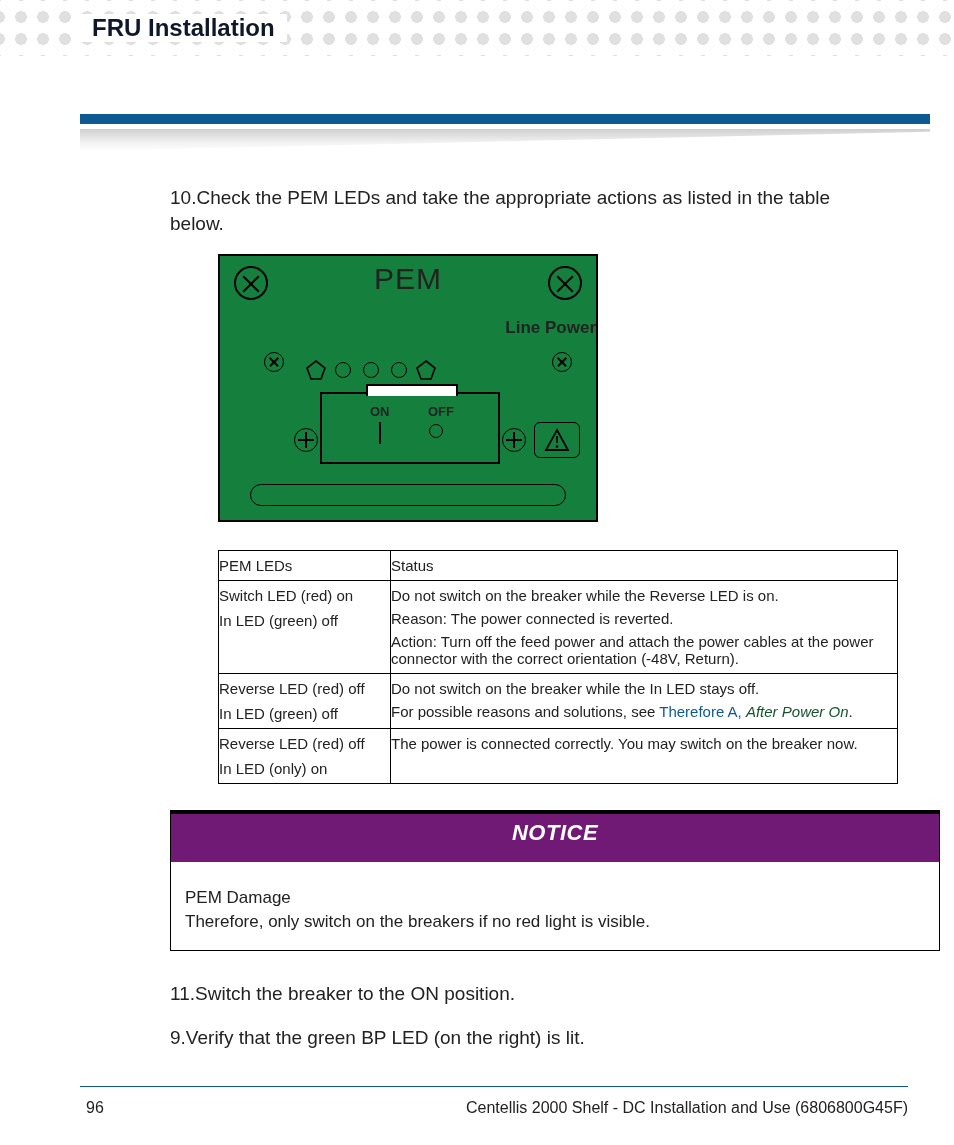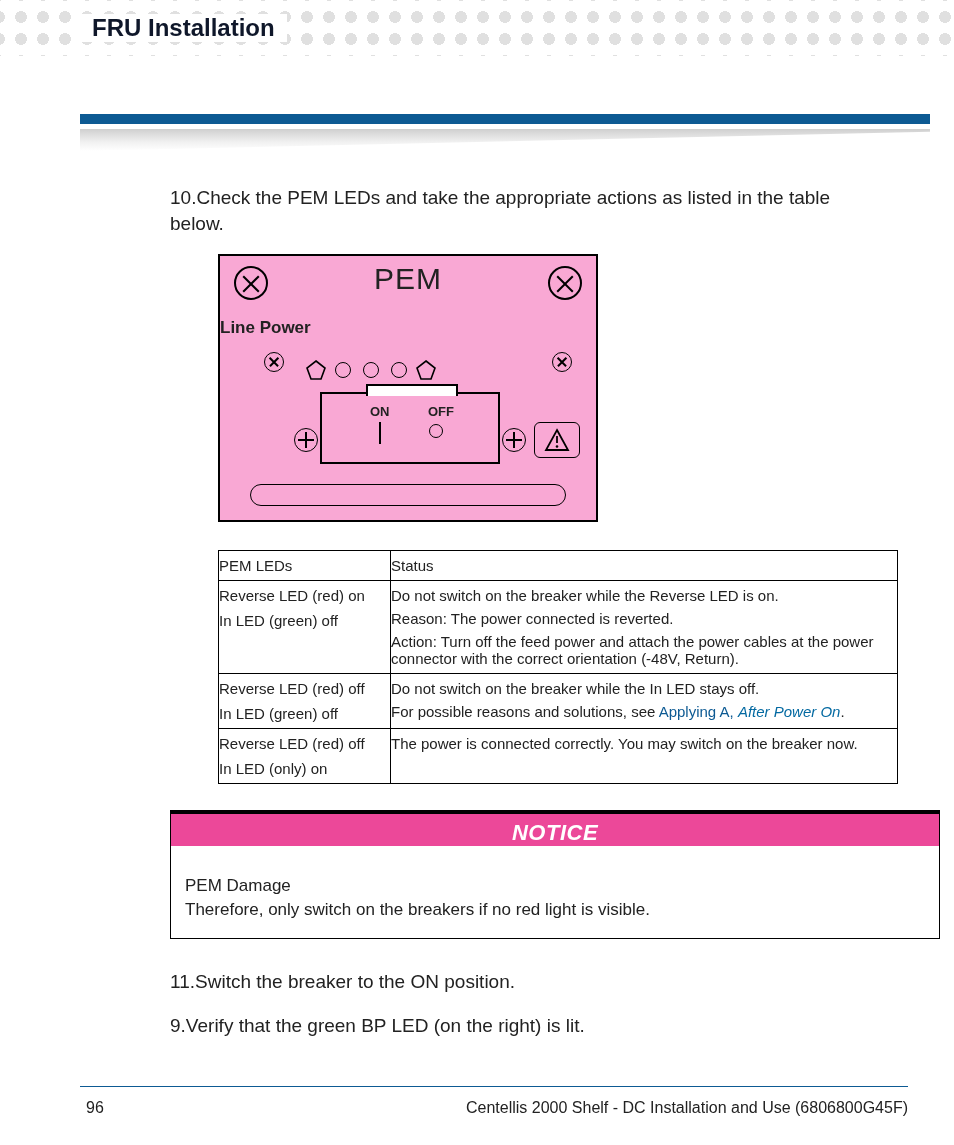--- a/index.html
+++ b/index.html
@@ -55,37 +55,37 @@
   }
   .step .num { display: inline; }
   .step .txt { display: inline; }
 
   
   .pem-wrap { margin: 4px 0 28px 48px; }
   .pem-box {
     width: 380px; height: 268px;
     border: 2.5px solid #000;
     position: relative;
-    background: #f9a8d4;
+    background: #15803d;
   }
   .pem-title { position: absolute; top: 6px; left: 0; right: 0; text-align: center; font-size: 30px; letter-spacing: 1px; font-family: Arial, sans-serif; }
   .screw-big { position: absolute; width: 34px; height: 34px; border: 2px solid #000; border-radius: 50%; }
   .screw-big::before, .screw-big::after { content:""; position:absolute; background:#000; }
   .screw-big::before { width: 22px; height: 2px; top: 15px; left: 4px; transform: rotate(45deg); }
   .screw-big::after  { width: 22px; height: 2px; top: 15px; left: 4px; transform: rotate(-45deg); }
   .sb-tl { top: 10px; left: 14px; }
   .sb-tr { top: 10px; right: 14px; }
   .screw-sm { position:absolute; width:20px; height:20px; border:1.5px solid #000; border-radius:50%; }
   .screw-sm::before, .screw-sm::after { content:""; position:absolute; background:#000; width:12px; height:1.5px; top:8px; left:3px; }
   .screw-sm::before { transform: rotate(45deg); }
   .screw-sm::after  { transform: rotate(-45deg); }
   .ss-l { top: 96px; left: 44px; }
   .ss-r { top: 96px; right: 24px; }
 
-  .line-power { position:absolute; top:62px; left:0; right:0; text-align:left; font-weight:700; font-size:17px; }
+  .line-power { position:absolute; top:62px; left:0; right:0; text-align:right; font-weight:700; font-size:17px; }
   .led-labels { position:absolute; top:82px; left:0; right:0; text-align:center; font-size:16px; word-spacing: 6px; font-family: Arial, sans-serif; }
   .led-row { position:absolute; top:104px; left:86px; display:flex; gap:6px; align-items:center; }
   .pent { width:20px; height:20px; }
   .pent svg { width:100%; height:100%; }
   .led { width:16px; height:16px; border:1.8px solid #000; border-radius:50%; margin: 0 3px; }
 
   .breaker-box { position:absolute; top:136px; left:100px; width:180px; height:72px; border:2px solid #000; }
   .breaker-top { position:absolute; top:-10px; left:44px; width:92px; height:12px; border:2px solid #000; border-bottom:none; background:#fff; }
   .breaker-lbl { position:absolute; top:10px; font-size:13px; font-weight:700; }
   .bl-on { left: 48px; }
@@ -104,27 +104,27 @@
   .slot { position:absolute; bottom:14px; left:30px; right:30px; height:22px; border:1.8px solid #000; border-radius:12px; }
 
   
   .led-table { width: 680px; border-collapse: collapse; margin: 0 0 26px 48px; font-size: 15px; }
   .led-table th, .led-table td { border: 1px solid #000; padding: 6px 0; vertical-align: top; text-align: left; font-weight: normal; }
   .led-table th { font-weight: normal; }
   .led-row-stack div { margin-bottom: 8px; }
   .led-row-stack div:last-child { margin-bottom: 0; }
   .status-cell div { margin-bottom: 6px; }
   .status-cell div:last-child { margin-bottom: 0; }
-  .ref-link { color: #0369a1; font-style: italic; }
+  .ref-link { color: #14532d; font-style: italic; }
   .ref-pre { color: #0d5a93; }
 
   
   .notice { margin: 0 0 30px 0; border: 1px solid #000; border-top: 4px solid #000; width: 770px; }
-  .notice-head { background: #ec4899; color: #fff; font-weight: 700; font-style: italic; font-size: 22px; text-align: center; padding: 6px 0 0; letter-spacing: 0.5px; }
-  .notice-body { padding: 16px 14px 16px; font-size: 17px; line-height: 1.4; margin-top: 12px; }
+  .notice-head { background: #701a75; color: #fff; font-weight: 700; font-style: italic; font-size: 22px; text-align: center; padding: 6px 0 16px; letter-spacing: 0.5px; }
+  .notice-body { padding: 24px 14px 16px; font-size: 17px; line-height: 1.4; }
 
   
   .footer-rule { position:absolute; bottom: 58px; left: 80px; right: 46px; height: 1.5px; background: #0d5a93; }
   .page-num { position:absolute; bottom: 28px; left: 86px; font-size: 16px; }
   .doc-title { position:absolute; bottom: 28px; right: 46px; font-size: 16px; }
 </style>
 </head>
 <body>
 
 <div class="dot-band"></div>
@@ -178,37 +178,37 @@
   </div>
 
   <table class="led-table">
     <tbody>
         <tr>
       <th style="width:172px">PEM LEDs</th>
       <th>Status</th>
     </tr>
     <tr>
       <td class="led-row-stack">
-        <div>Reverse LED (red) on</div>
+        <div>Switch LED (red) on</div>
         <div>In LED (green) off</div>
       </td>
       <td class="status-cell">
         <div>Do not switch on the breaker while the Reverse LED is on.</div>
         <div>Reason: The power connected is reverted.</div>
         <div>Action: Turn off the feed power and attach the power cables at the power connector with the correct orientation (-48V, Return).</div>
       </td>
     </tr>
     <tr>
       <td class="led-row-stack">
         <div>Reverse LED (red) off</div>
         <div>In LED (green) off</div>
       </td>
       <td class="status-cell">
         <div>Do not switch on the breaker while the In LED stays off.</div>
-        <div><span>For possible reasons and solutions, see </span><span class="ref-pre">Applying A, </span><span class="ref-link">After Power On</span><span>.</span></div>
+        <div><span>For possible reasons and solutions, see </span><span class="ref-pre">Therefore A, </span><span class="ref-link">After Power On</span><span>.</span></div>
       </td>
     </tr>
     <tr>
       <td class="led-row-stack">
         <div>Reverse LED (red) off</div>
         <div>In LED (only) on</div>
       </td>
       <td class="status-cell">
         <div>The power is connected correctly. You may switch on the breaker now.</div>
       </td>

